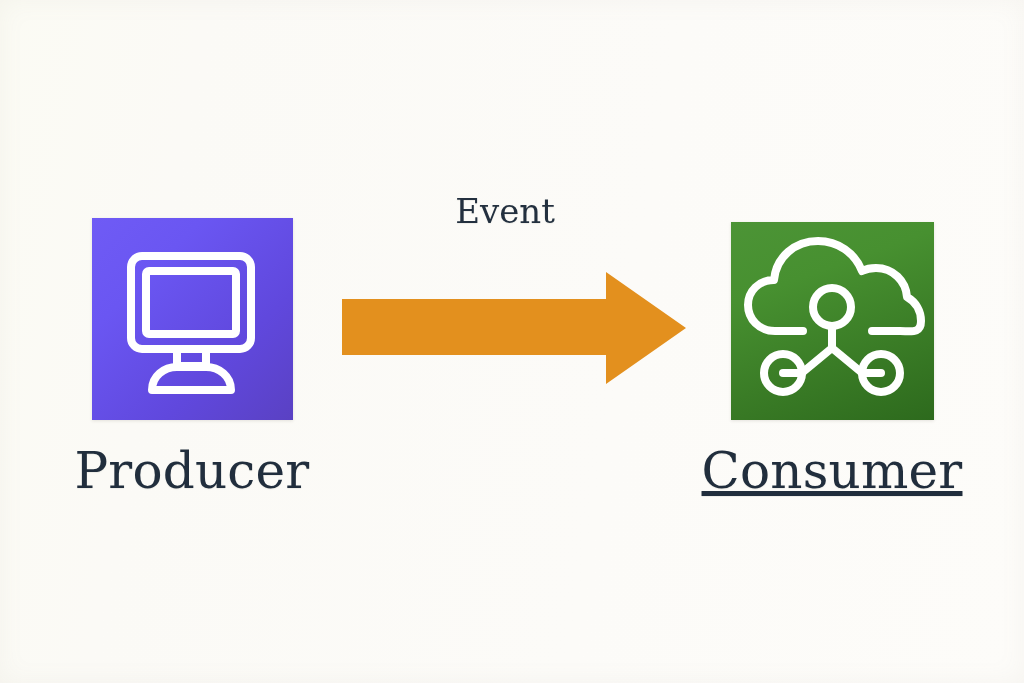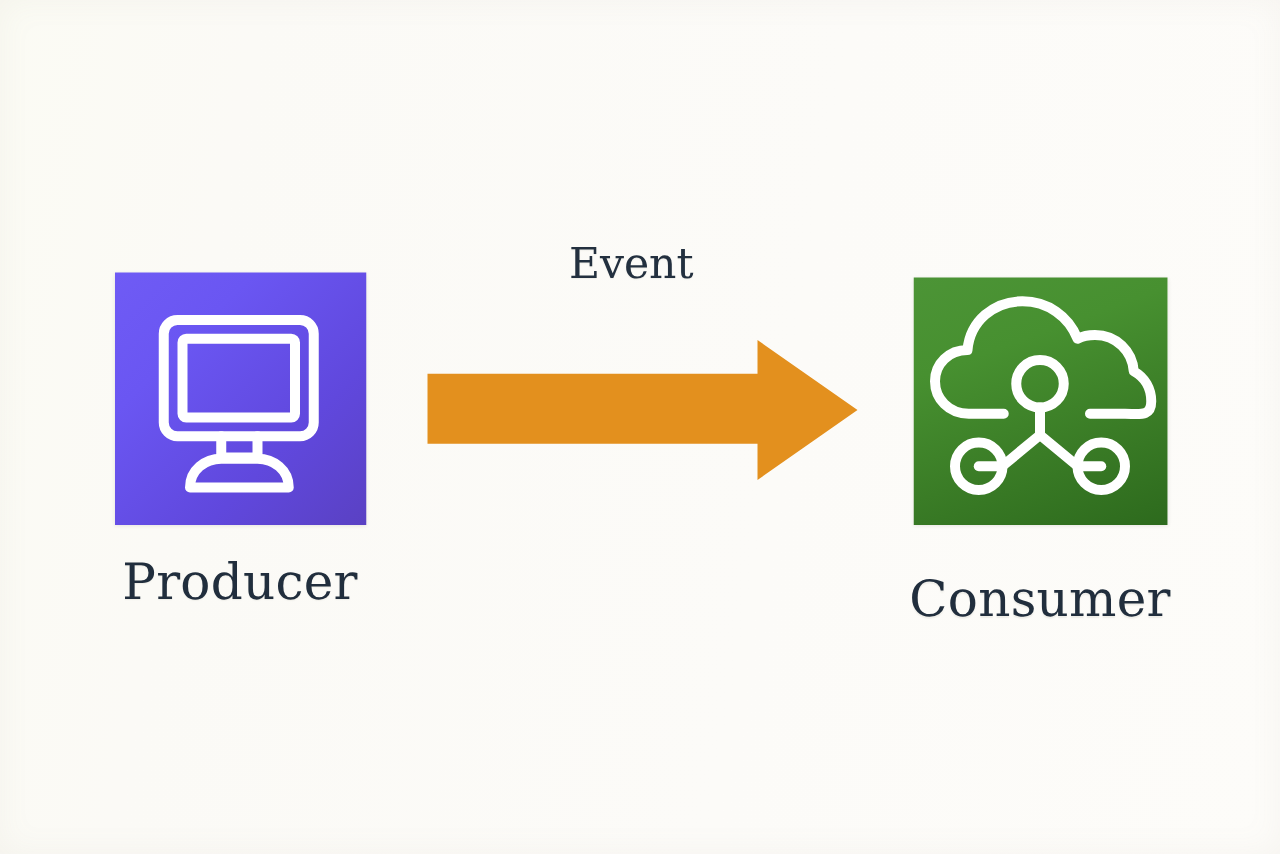--- a/index.html
+++ b/index.html
@@ -62,37 +62,38 @@
     top: 0;
     width: 100%;
     height: 100%;
   }
 
   .node-label {
     position: absolute;
     text-align: center;
     color: #212e3d;
     font-family: "DejaVu Serif", "Liberation Serif", serif;
-    font-size: 40px;
+    font-size: 50px;
     line-height: 1;
     letter-spacing: 0.2px;
     white-space: nowrap;
     text-shadow: 0 1px 1px rgba(120, 115, 100, 0.10);
   }
 
   #producer-label {
     left: 42px;
     top: 446px;
     width: 300px;
   }
 
   #consumer-label {
     left: 682px;
-    top: 460px;
+    top: 446px;
     width: 300px;
+    text-decoration: underline;
   }
 
   #event-label {
     position: absolute;
     left: 402px;
     top: 194px;
     width: 206px;
     text-align: center;
     color: #23303f;
     font-family: "DejaVu Serif", "Liberation Serif", serif;

